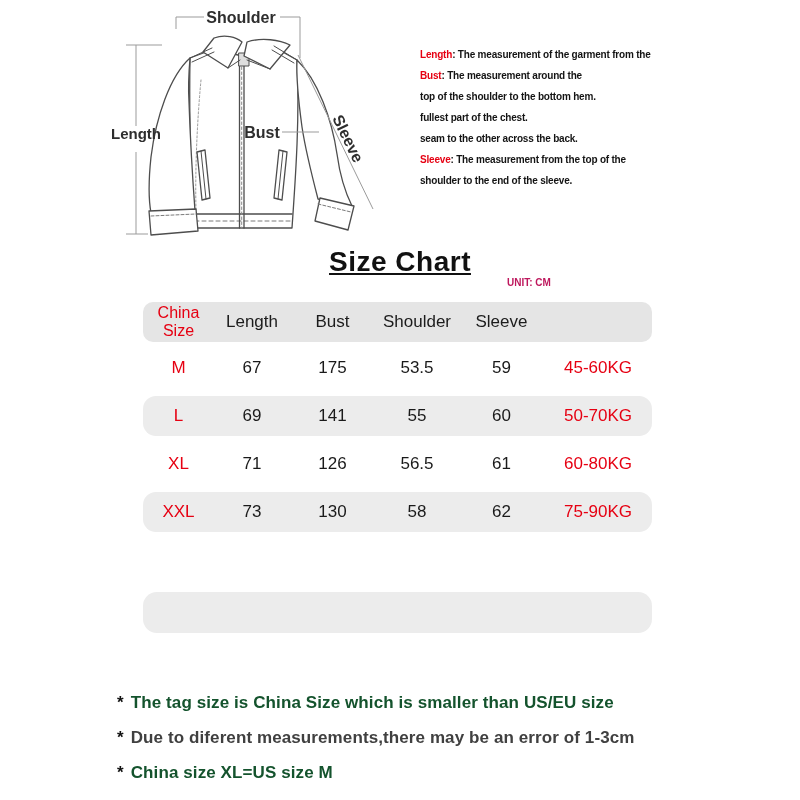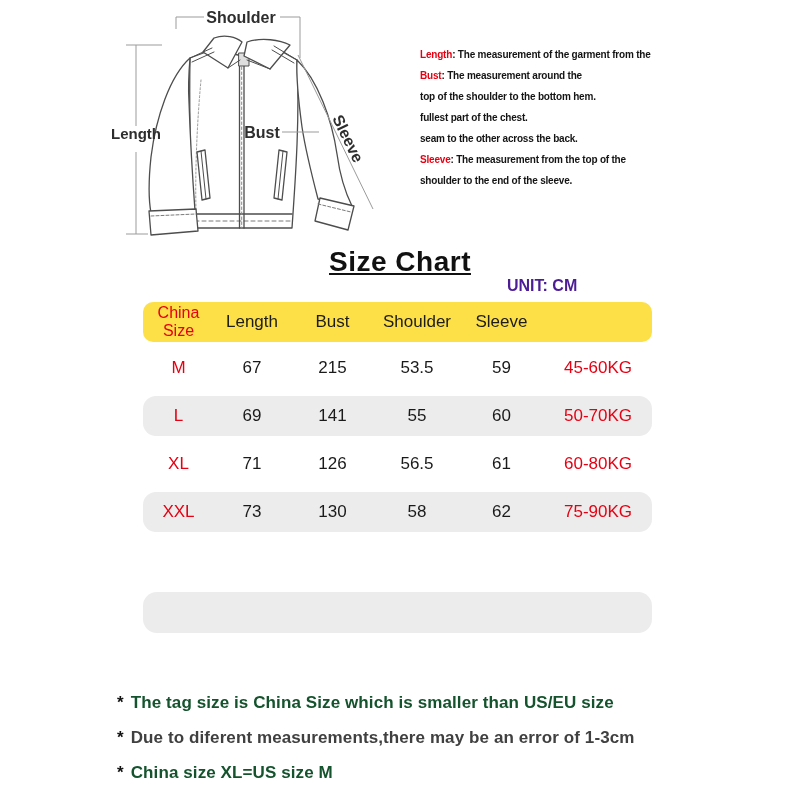--- a/index.html
+++ b/index.html
@@ -15,27 +15,27 @@
   #jacket text{font-family:"Liberation Sans","DejaVu Sans",sans-serif;font-weight:600;fill:#2e2e2e;}
 
   
   .definitions{left:390px;top:44px;width:400px;font-size:10px;font-weight:600;
     letter-spacing:-0.2px;line-height:21px;color:#141414;white-space:nowrap;margin-left:30px;}
   .definitions .term{color:#e60012;}
 
   
   .chart-title{left:0;top:246px;width:800px;text-align:center;
     font-size:28px;font-weight:700;color:#111;letter-spacing:0.5px;text-decoration:underline;}
-  .unit-label{left:507px;top:277px;font-size:16px;font-weight:700;color:#4c1d95;}
+  .unit-label{left:507px;top:277px;font-size:10px;font-weight:700;color:#be185d;}
 
   
   .size-table{left:143px;top:302px;width:509px;}
   .trow{display:grid;grid-template-columns:71px 76px 85px 84px 85px 108px;align-items:center;}
   .trow > div{display:flex;align-items:center;justify-content:center;text-align:center;}
-  .thead{height:40px;background:#fde047;border-radius:10px;font-size:17px;color:#1c1c1c;line-height:1.12;}
+  .thead{height:40px;background:#e5e5e5;border-radius:10px;font-size:17px;color:#1c1c1c;line-height:1.12;}
   .thead .size-col{color:#e60012;font-size:16px;}
   .thead .size-col span{max-width:48px;}
   .thead .weight-col span{max-width:80px;}
   .tbody{margin-top:2px;}
   .drow{height:48px;font-size:17px;}
   .drow.alt{height:40px;margin:4px 0;background:#ececec;border-radius:13px;}
   .drow .size-col,.drow .weight-col{color:#e60012;}
 
   .empty-bar{left:143px;top:592px;width:509px;height:41px;background:#ececec;border-radius:14px;}
 
@@ -129,21 +129,21 @@
         <span>Shoulder</span>
       </div>
     <div>
         <span>Sleeve</span>
       </div>
   </div>
   <div class="tbody">
     <div class="trow drow">
       <div class="size-col">M</div>
       <div>67</div>
-      <div>215</div>
+      <div>175</div>
       <div>53.5</div>
       <div>59</div>
       <div class="weight-col">45-60KG</div>
     </div>
     <div class="trow drow alt">
       <div class="size-col">L</div>
       <div>69</div>
       <div>141</div>
       <div>55</div>
       <div>60</div>

